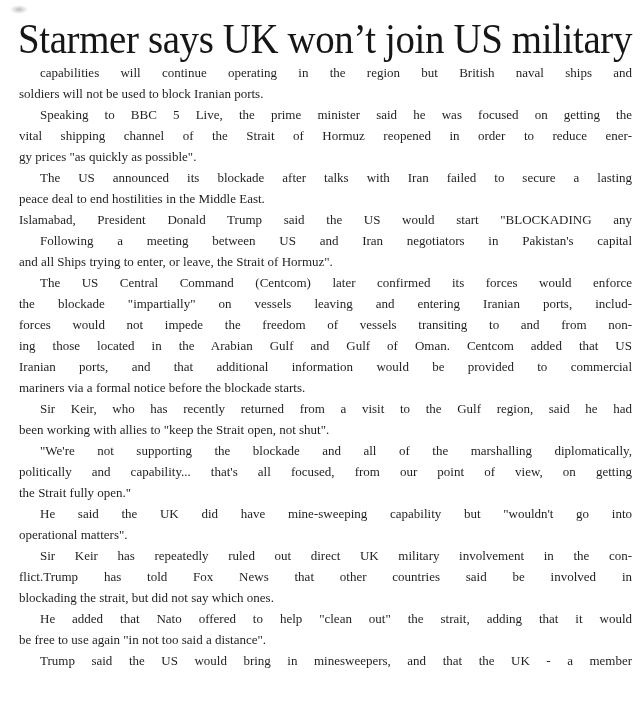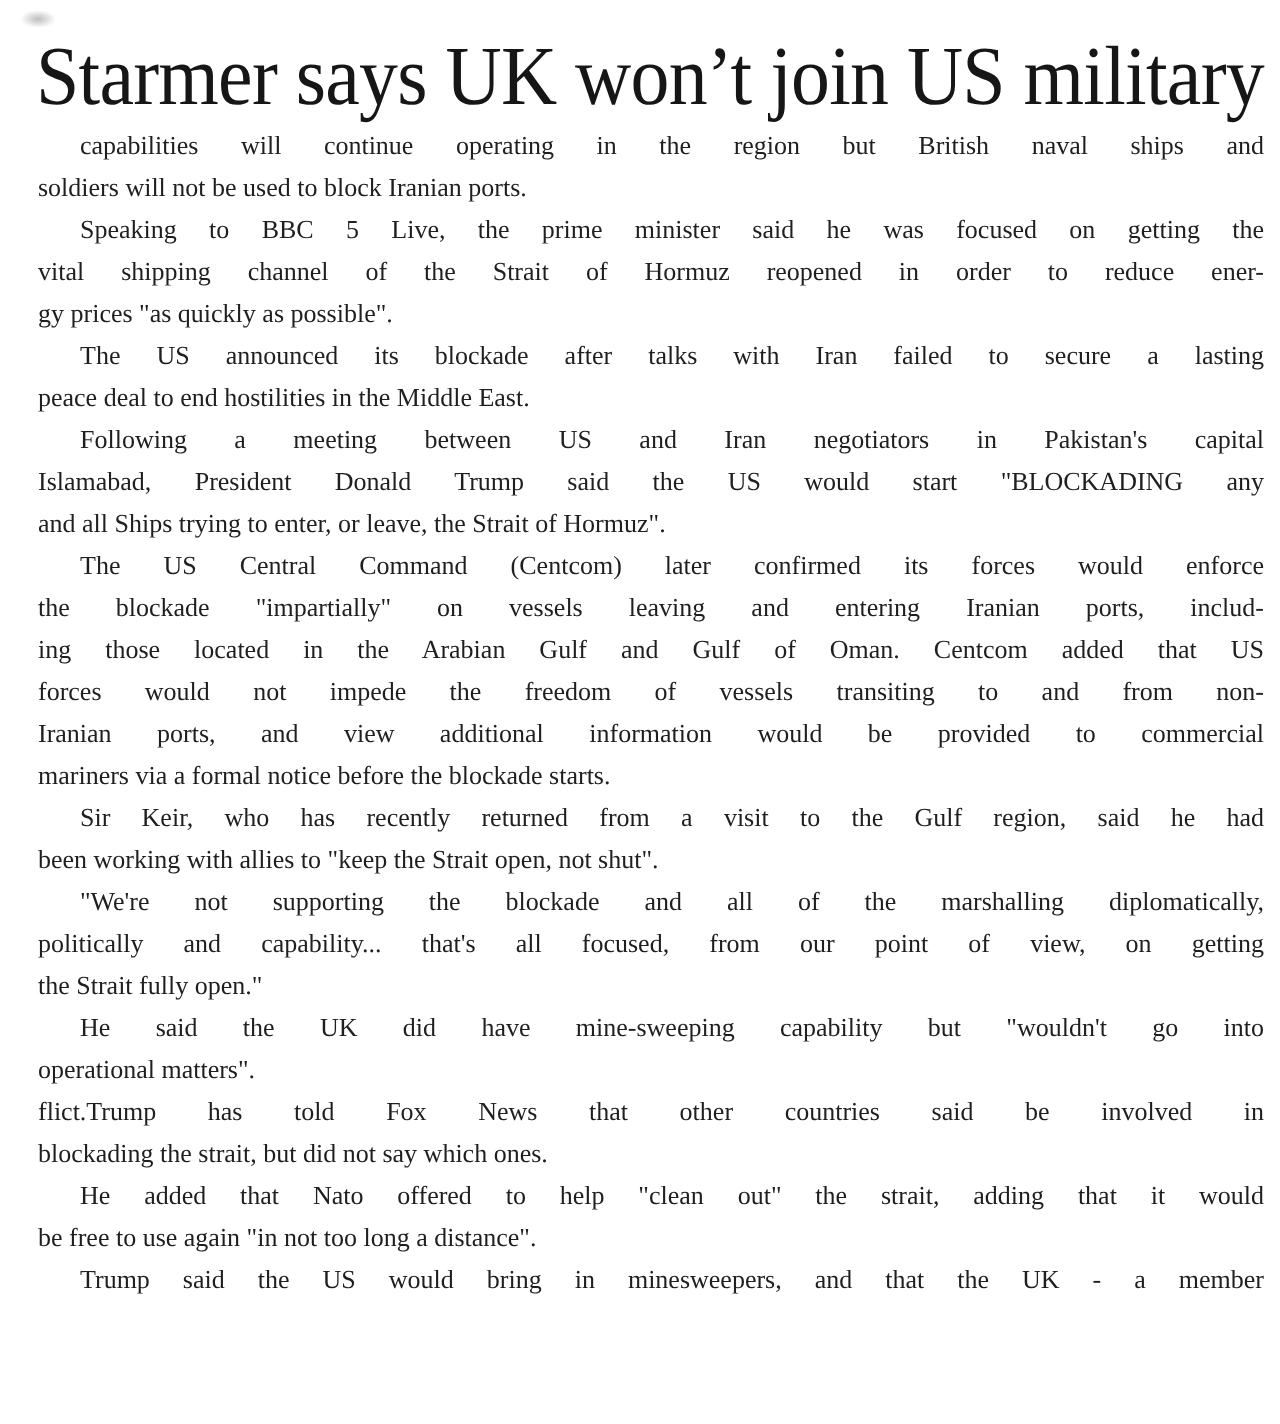--- a/index.html
+++ b/index.html
@@ -72,50 +72,51 @@
       <div class="paragraph">
         <div class="line first">Speaking to BBC 5 Live, the prime minister said he was focused on getting the</div>
         <div class="line">vital shipping channel of the Strait of Hormuz reopened in order to reduce ener-</div>
         <div class="line last">gy prices "as quickly as possible".</div>
       </div>
       <div class="paragraph">
         <div class="line first">The US announced its blockade after talks with Iran failed to secure a lasting</div>
         <div class="line last">peace deal to end hostilities in the Middle East.</div>
       </div>
       <div class="paragraph">
+        <div class="line">Islamabad, President Donald Trump said the US would start "BLOCKADING any</div>
         <div class="line first">Following a meeting between US and Iran negotiators in Pakistan's capital</div>
-        <div class="line">Islamabad, President Donald Trump said the US would start "BLOCKADING any</div>
         <div class="line last">and all Ships trying to enter, or leave, the Strait of Hormuz".</div>
       </div>
       <div class="paragraph">
         <div class="line first">The US Central Command (Centcom) later confirmed its forces would enforce</div>
         <div class="line">the blockade "impartially" on vessels leaving and entering Iranian ports, includ-</div>
+        <div class="line">forces would not impede the freedom of vessels transiting to and from non-</div>
         <div class="line">ing those located in the Arabian Gulf and Gulf of Oman. Centcom added that US</div>
-        <div class="line">forces would not impede the freedom of vessels transiting to and from non-</div>
-        <div class="line">Iranian ports, and view additional information would be provided to commercial</div>
+        <div class="line">Iranian ports, and that additional information would be provided to commercial</div>
         <div class="line last">mariners via a formal notice before the blockade starts.</div>
       </div>
       <div class="paragraph">
         <div class="line first">Sir Keir, who has recently returned from a visit to the Gulf region, said he had</div>
         <div class="line last">been working with allies to "keep the Strait open, not shut".</div>
       </div>
       <div class="paragraph">
         <div class="line first">"We're not supporting the blockade and all of the marshalling diplomatically,</div>
         <div class="line">politically and capability... that's all focused, from our point of view, on getting</div>
         <div class="line last">the Strait fully open."</div>
       </div>
       <div class="paragraph">
         <div class="line first">He said the UK did have mine-sweeping capability but "wouldn't go into</div>
         <div class="line last">operational matters".</div>
       </div>
       <div class="paragraph">
+        <div class="line first">Sir Keir has repeatedly ruled out direct UK military involvement in the con-</div>
         <div class="line">flict.Trump has told Fox News that other countries said be involved in</div>
         <div class="line last">blockading the strait, but did not say which ones.</div>
       </div>
       <div class="paragraph">
         <div class="line first">He added that Nato offered to help "clean out" the strait, adding that it would</div>
-        <div class="line last">be free to use again "in not too long a distance".</div>
+        <div class="line last">be free to use again "in not too said a distance".</div>
       </div>
       <div class="paragraph">
         <div class="line first">Trump said the US would bring in minesweepers, and that the UK - a member</div>
       </div>
     </div>
 </div>
 
 </body></html>

